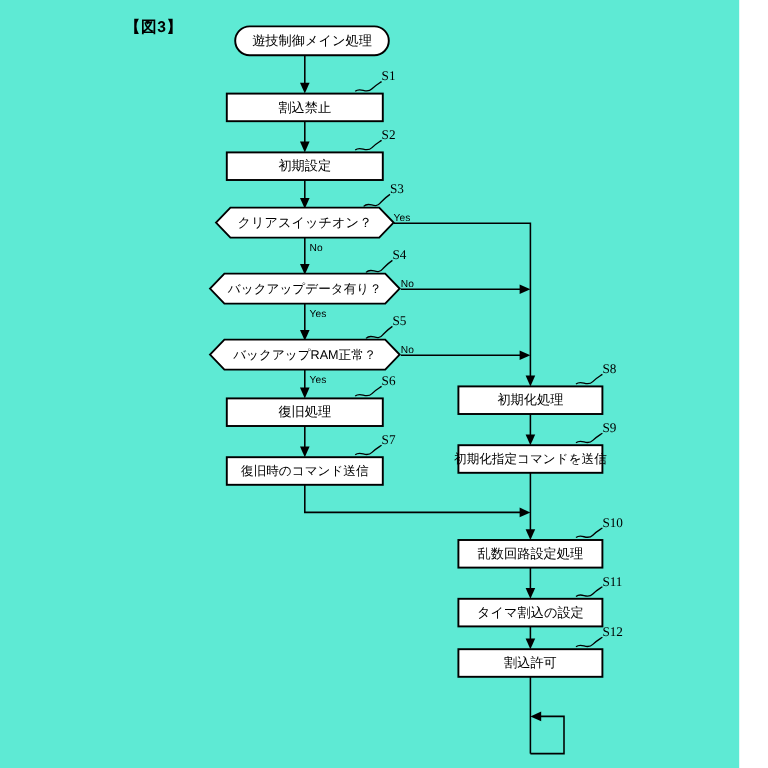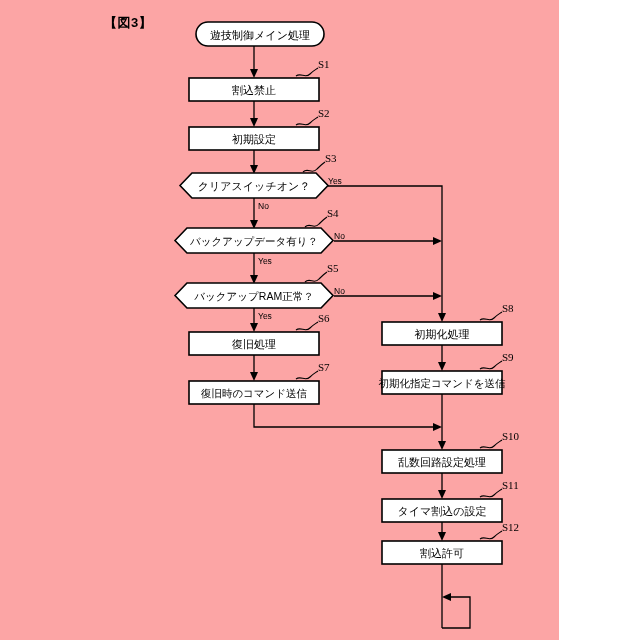--- a/index.html
+++ b/index.html
@@ -9,23 +9,23 @@
   }
   body {
     width: 640px;
     height: 640px;
     font-family: "Liberation Sans", "DejaVu Sans", sans-serif;
     color: #000000;
     overflow: hidden;
   }
   #figure-root {
     position: relative;
-    width: 559px;
+    width: 616px;
     height: 640px;
-    background: #fca5a5;
+    background: #5eead4;
   }
   #flow-svg {
     position: absolute;
     left: 0;
     top: 0;
     width: 640px;
     height: 640px;
   }
   .fig-label {
     position: absolute;

